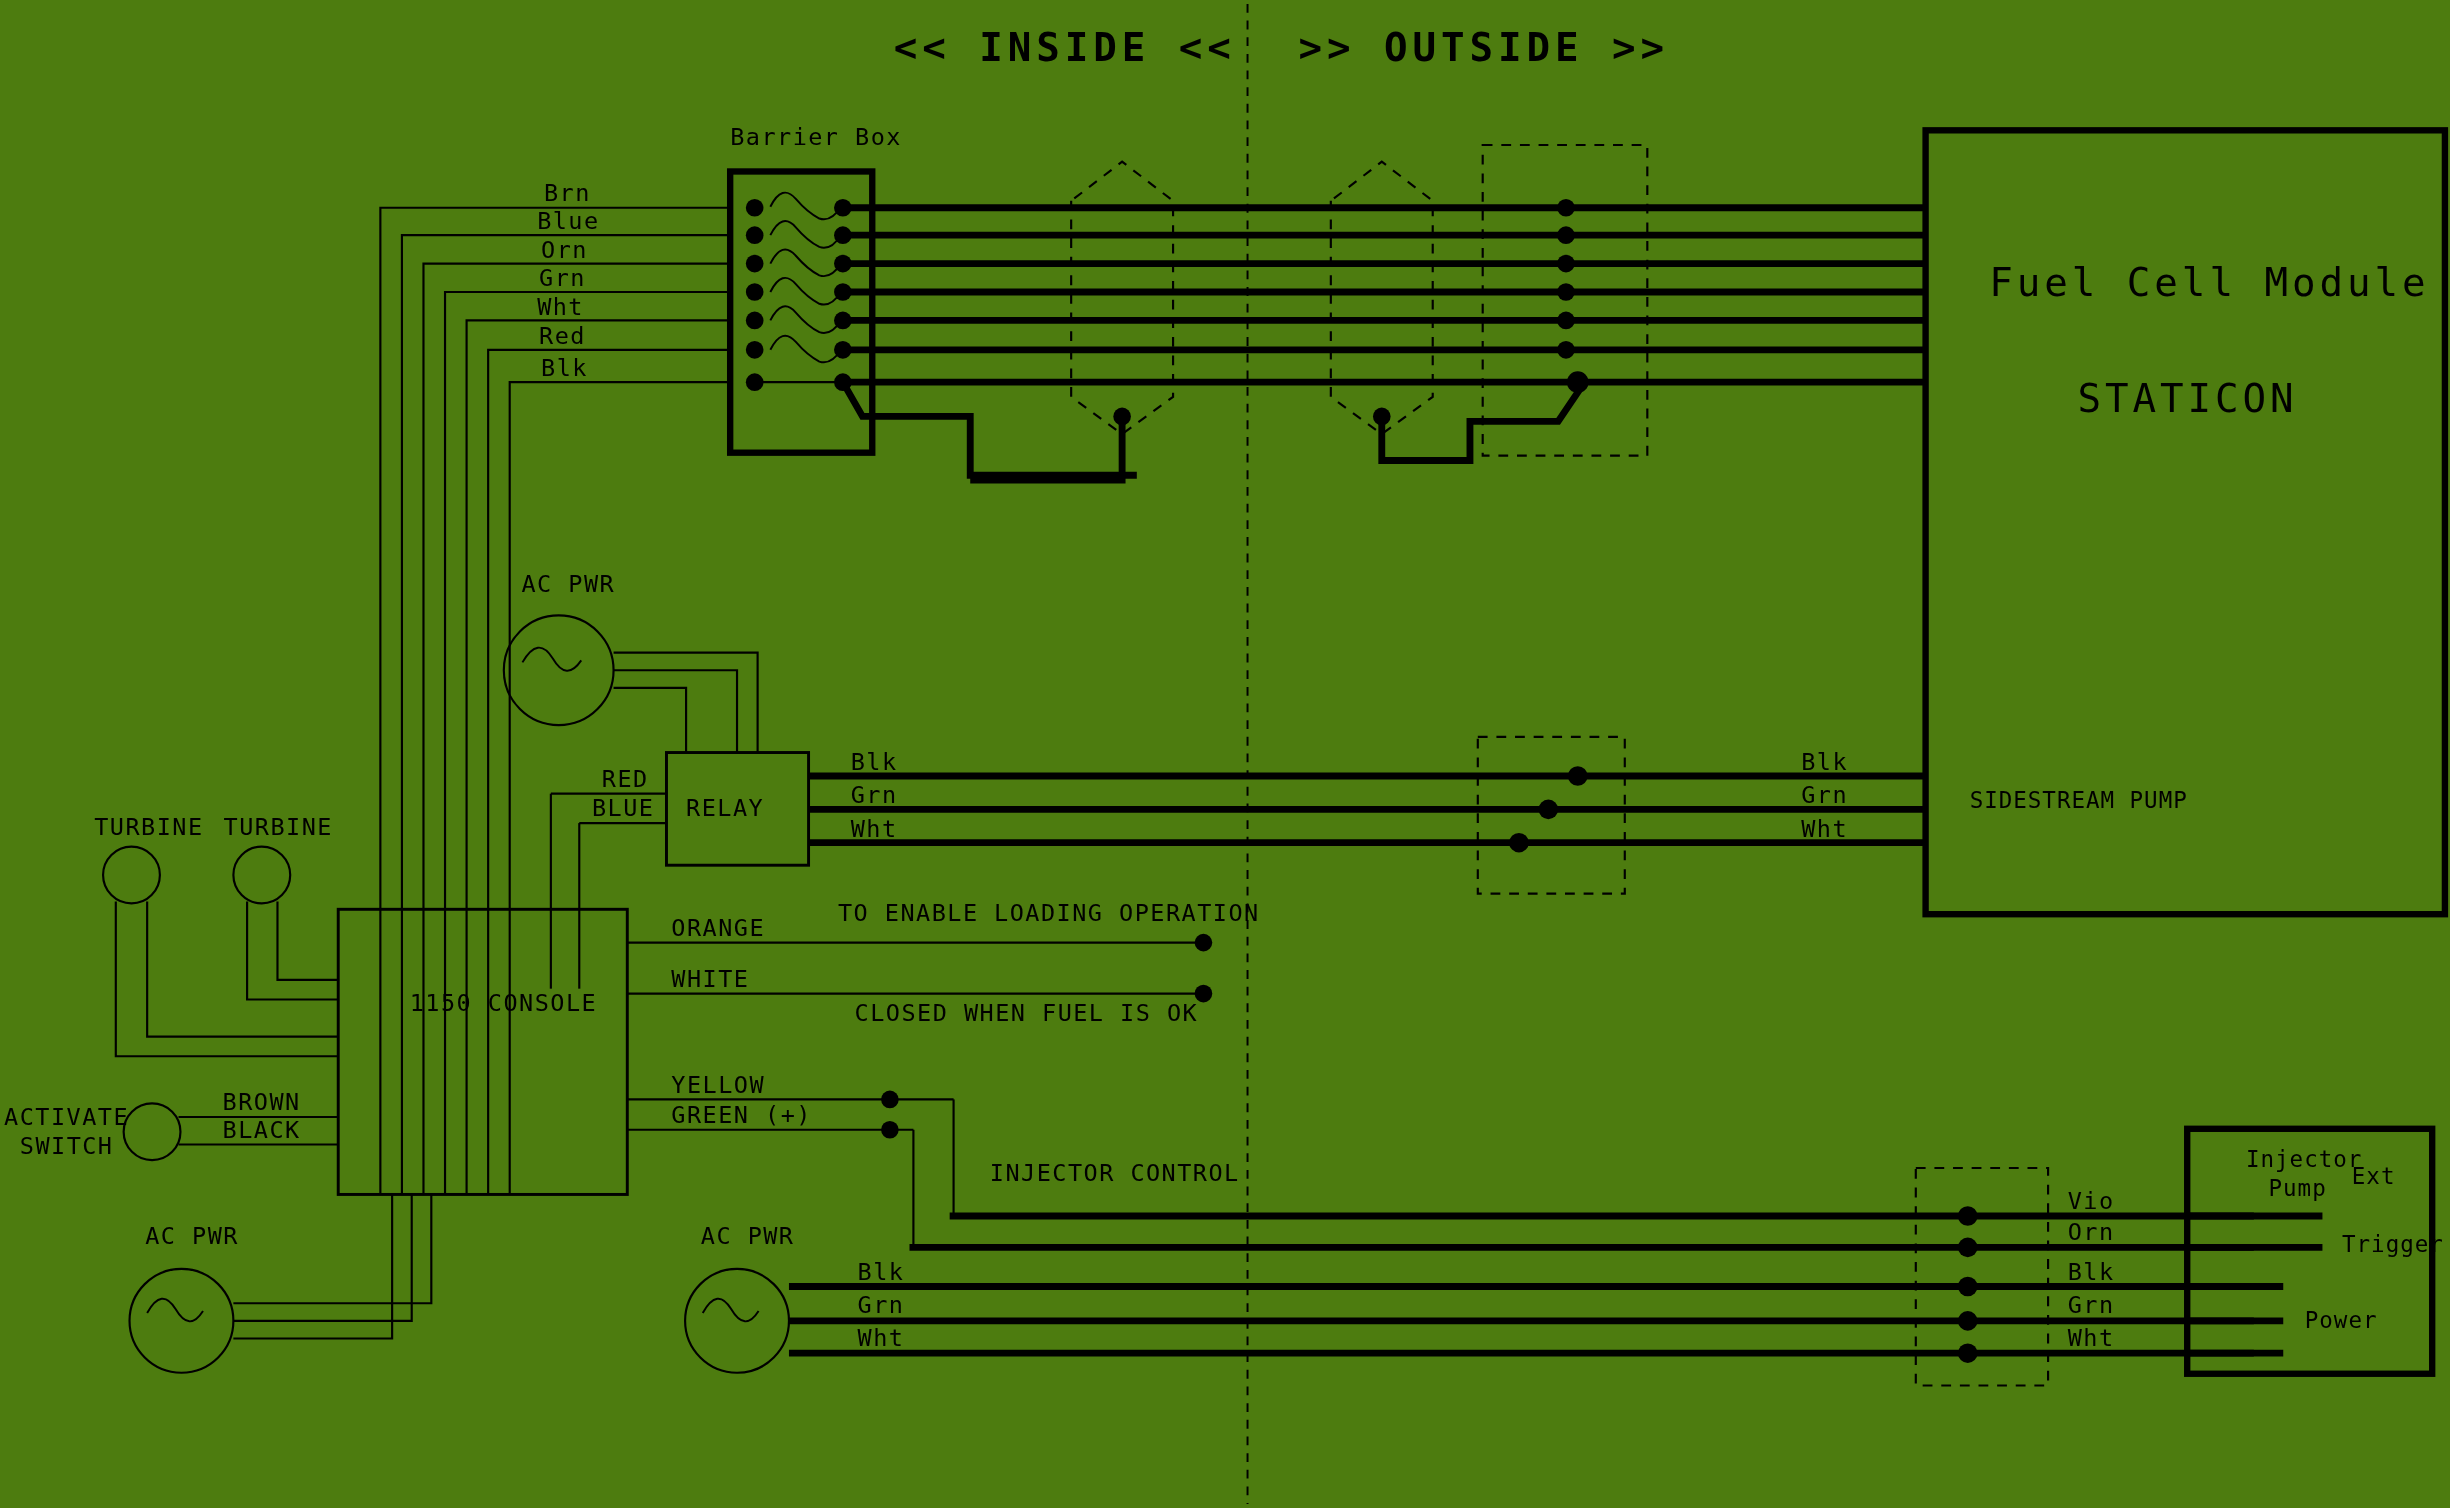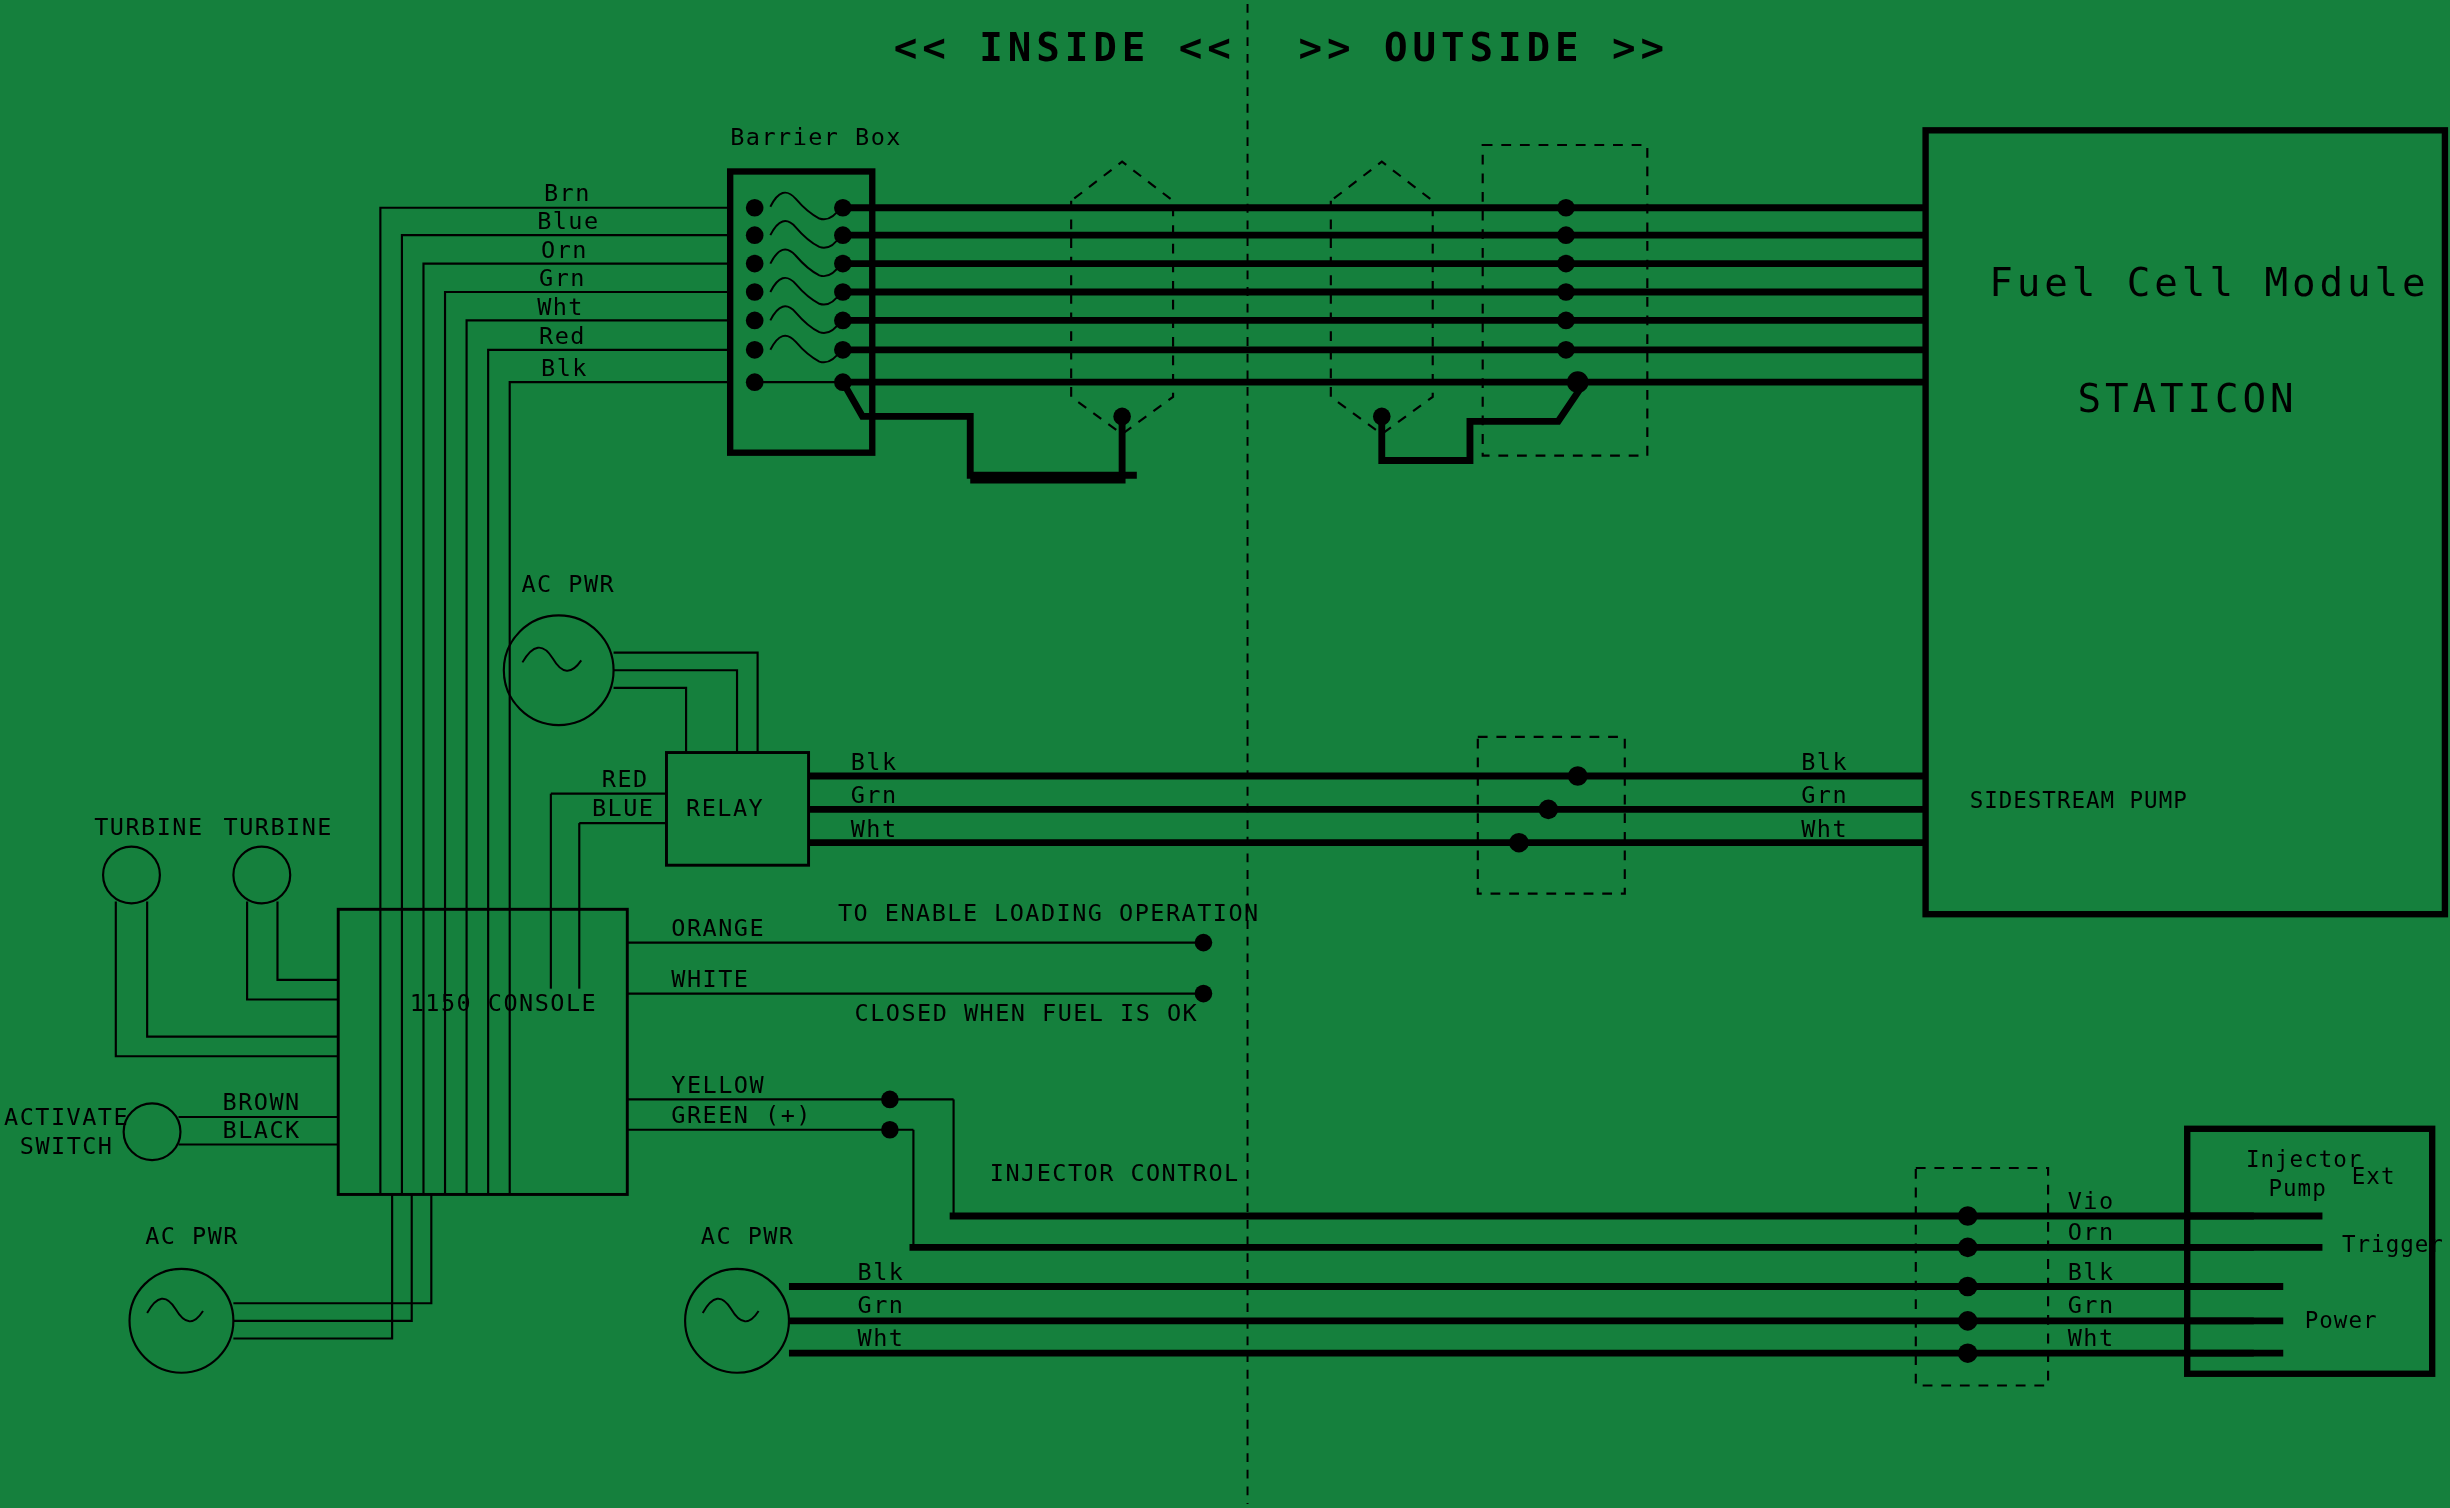--- a/index.html
+++ b/index.html
@@ -1,18 +1,18 @@
 <!DOCTYPE html>
 <html><head>
 <meta charset="utf-8">
 <style>
   html,body{margin:0;padding:0;background:#ffffff;}
   body{width:2450px;height:1508px;overflow:hidden;
        font-family:"DejaVu Sans Mono","Liberation Mono",monospace;}
-  #stage{position:relative;width:2450px;height:1508px;background:#15803d;}
+  #stage{position:relative;width:2450px;height:1508px;background:#4d7c0f;}
   svg#sheet{position:absolute;top:0;left:0;width:2450px;height:1508px;display:block;}
   .thin{fill:none;stroke:#000;stroke-width:2.2;}
   .bold{fill:none;stroke:#000;stroke-width:7;}
   .boxthick{fill:none;stroke:#000;stroke-width:6.5;}
   .boxmed{fill:none;stroke:#000;stroke-width:3;}
   .dash{fill:none;stroke:#000;stroke-width:2.2;stroke-dasharray:10 9;}
   .dashthin{fill:none;stroke:#000;stroke-width:2;stroke-dasharray:9 8;}
   .dot{fill:#000;stroke:none;}
   .wig{fill:none;stroke:#000;stroke-width:2;}
   text{fill:#000;stroke:none;font-family:"DejaVu Sans Mono","Liberation Mono",monospace;}

